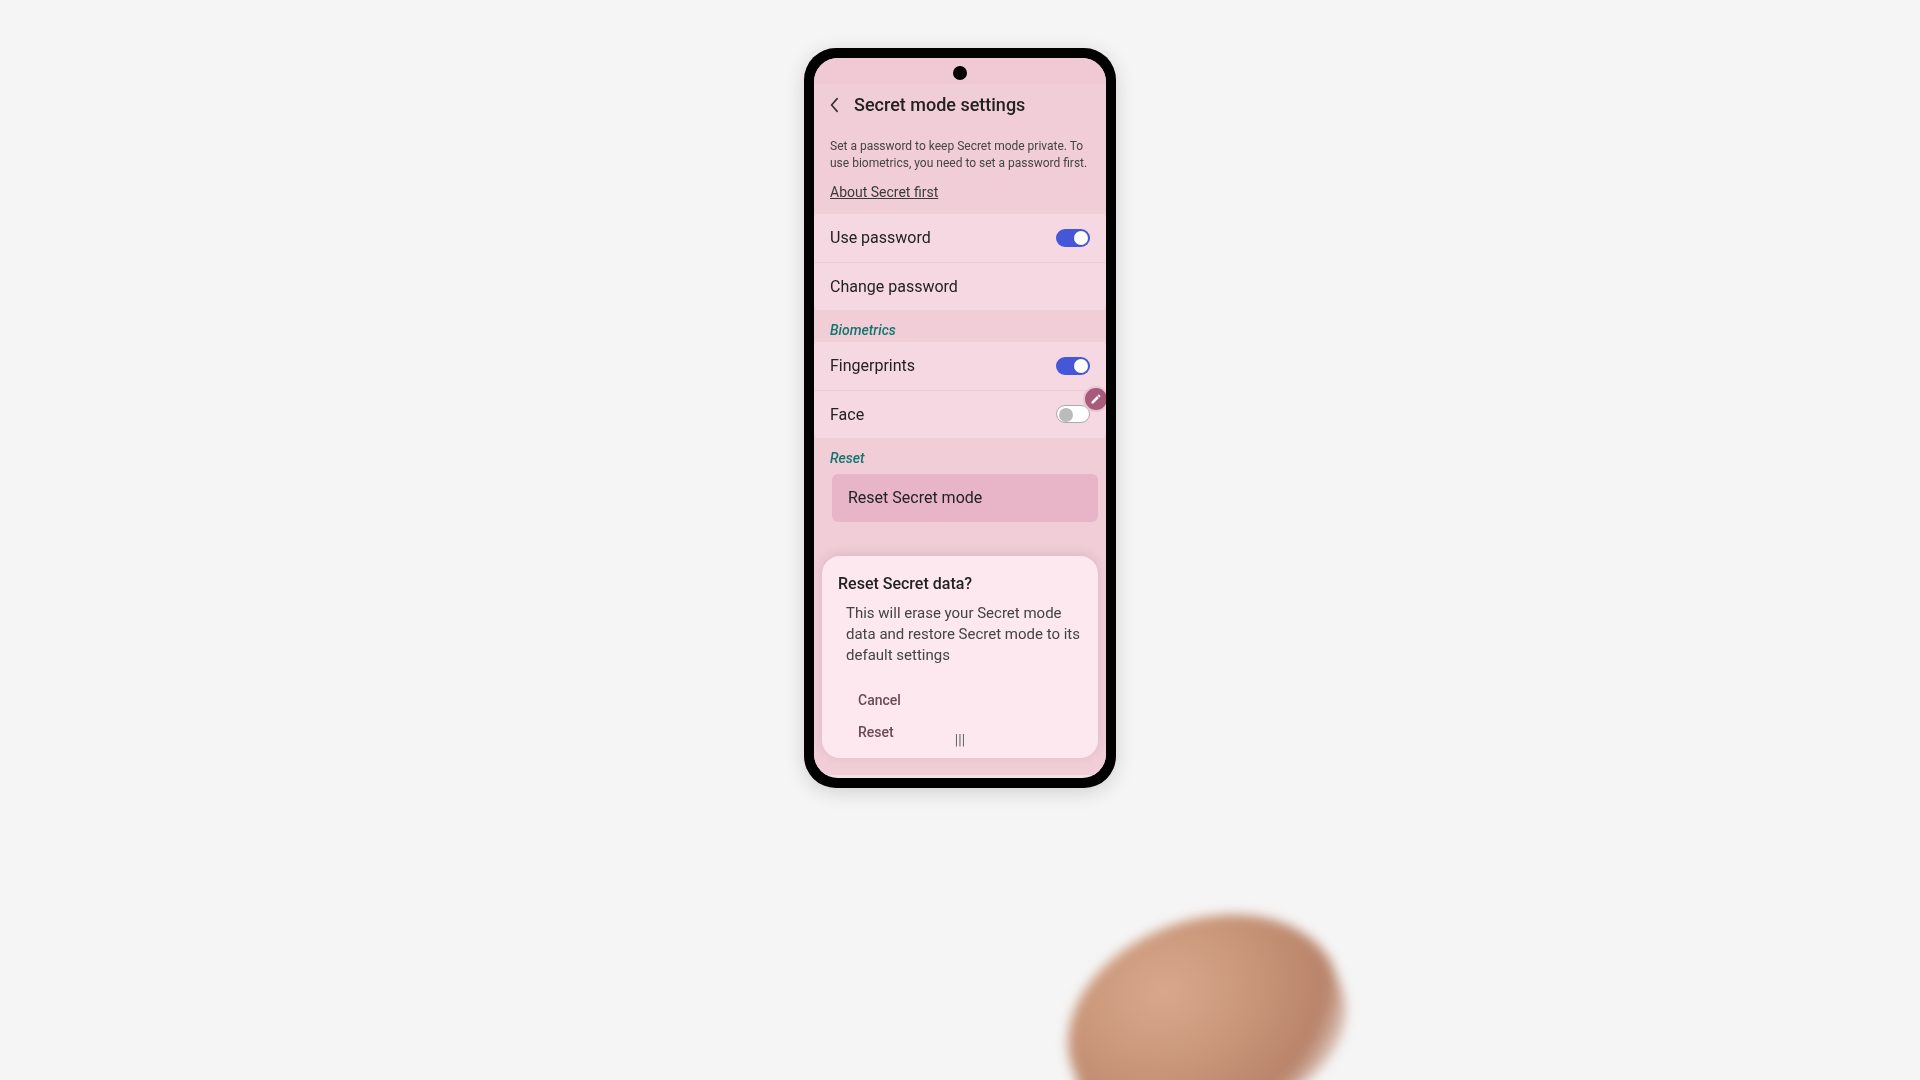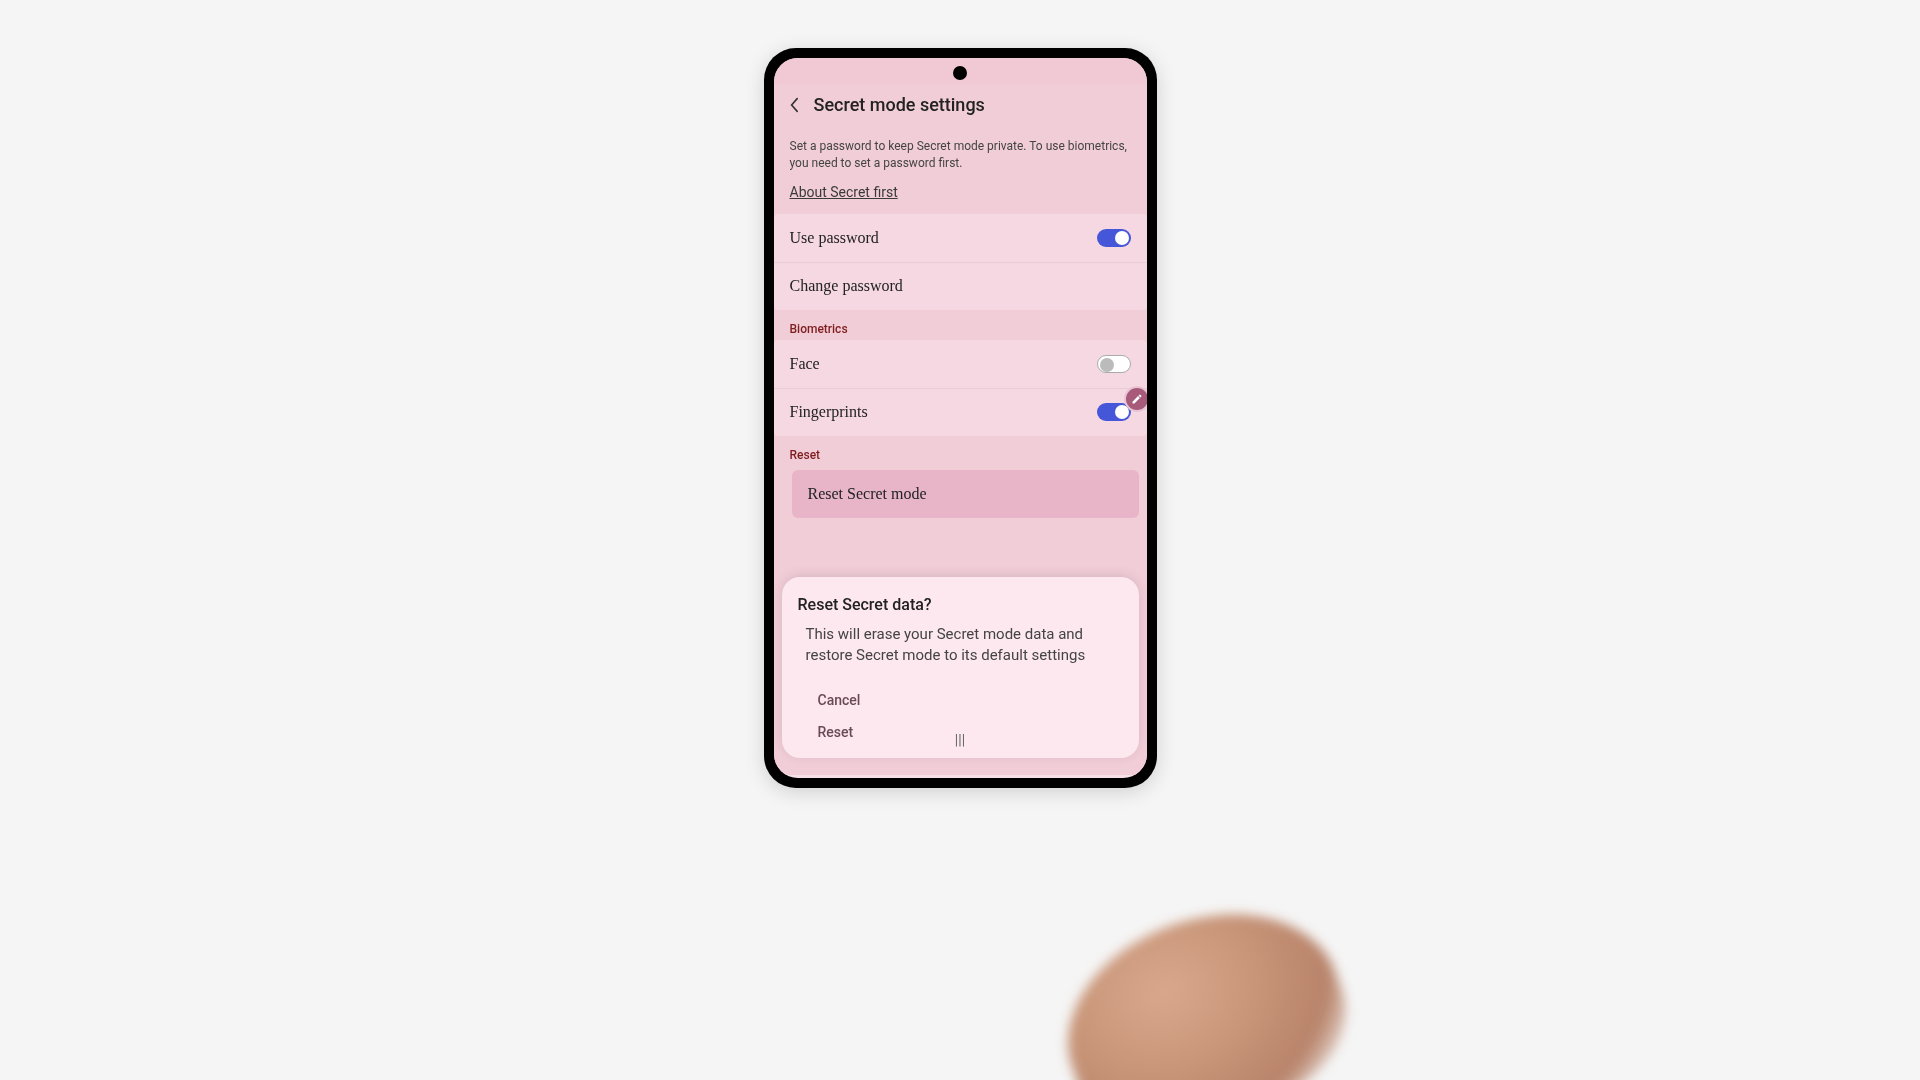--- a/index.html
+++ b/index.html
@@ -8,21 +8,21 @@
     height: 1080px;
     background: #f5f5f5;
     display: flex;
     align-items: flex-start;
     justify-content: center;
     font-family: -apple-system, BlinkMacSystemFont, "Segoe UI", Roboto, sans-serif;
     overflow: hidden;
   }
   .phone-frame {
     margin-top: 48px;
-    width: 393px;
+    width: 312px;
     height: 740px;
     background: #000;
     border-radius: 32px;
     padding: 10px;
     position: relative;
     box-shadow: 0 4px 20px rgba(0,0,0,0.15);
   }
   .phone-screen {
     width: 100%;
     height: 100%;
@@ -82,41 +82,41 @@
   .link {
     padding: 0 16px 14px 16px;
     font-size: 14px;
     color: #3a3a3a;
     text-decoration: underline;
   }
   .list-group {
     background: #f5d8e1;
     border-radius: 4px;
     margin: 0;
-    font-family: Liberation Serif, serif;
   }
   .list-item {
     display: flex;
     align-items: center;
     justify-content: space-between;
     padding: 14px 16px;
     min-height: 48px;
   }
   .list-item + .list-item {
     border-top: 1px solid rgba(0,0,0,0.05);
   }
   .item-label {
     font-size: 16px;
     color: #222;
   }
   .section-label {
     padding: 12px 16px 4px 16px;
-    font-size: 12px;
+    font-size: 14px;
     font-weight: 500;
-    color: #7f1d1d;
+    color: #0f766e;
+    font-style: italic;
   }
   .toggle {
     width: 34px;
     height: 18px;
     border-radius: 10px;
     position: relative;
     cursor: pointer;
   }
   .toggle-on {
     background: #4556d9;
@@ -247,28 +247,28 @@
           </div>
         </div>
         <div class="list-item">
           <span class="item-label">Change password</span>
         </div>
       </div>
 
       <div class="section-label">Biometrics</div>
       <div class="list-group" style="position:relative;">
         <div class="list-item">
+          <span class="item-label">Fingerprints</span>
+          <div class="toggle toggle-on">
+            <div class="toggle-knob"></div>
+          </div>
+        </div>
+        <div class="list-item">
           <span class="item-label">Face</span>
           <div class="toggle toggle-off">
-            <div class="toggle-knob"></div>
-          </div>
-        </div>
-        <div class="list-item">
-          <span class="item-label">Fingerprints</span>
-          <div class="toggle toggle-on">
             <div class="toggle-knob"></div>
           </div>
         </div>
       </div>
 
       <div class="section-label">Reset</div>
       <div class="list-group highlighted">
         <div class="list-item">
           <span class="item-label">Reset Secret mode</span>
         </div>

